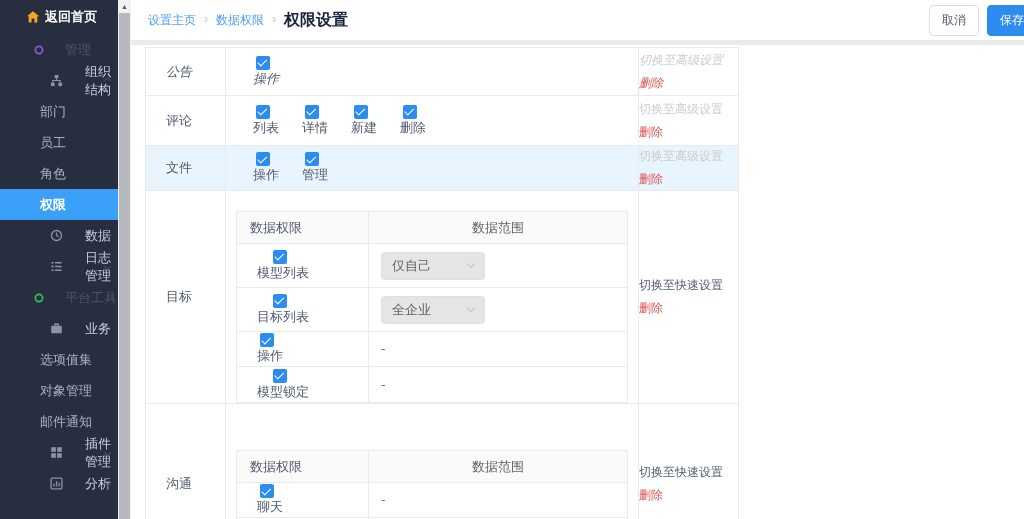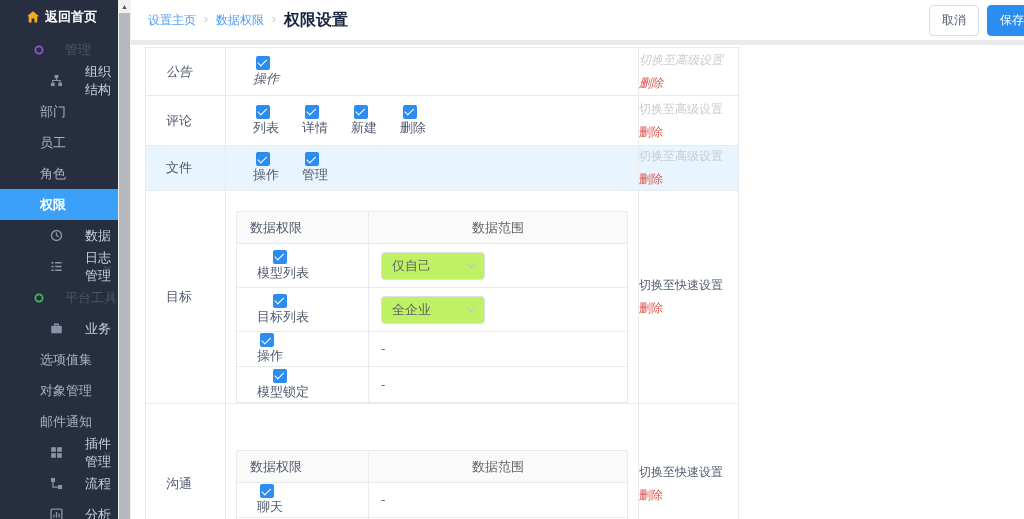--- a/index.html
+++ b/index.html
@@ -65,21 +65,21 @@
   .itr { display:flex; }
   .itr:not(:last-child) { border-bottom:1px solid #e8eaec; }
   .itr.ihead { height:32px; background:#fafafa; color:#515a6e; }
   .itr.h-select { height:44px; }
   .itr.h-text { height:35px; }
   .icell { display:flex; align-items:center; }
   .icell.c1 { width:132px; flex:none; padding-left:13px; border-right:1px solid #e8eaec; }
   .icell.c2 { flex:1; padding-left:12px; color:#606266;font-family:Liberation Serif, serif; }
   .ihead .c2 { justify-content:center; padding-left:0; }
 
-  .select-box { width:104px; height:28px; border:1px solid #dcdfe6; border-radius:4px; display:flex; align-items:center; padding:0 10px; background:#bef264; cursor:pointer;gap:33px; }
+  .select-box { width:104px; height:28px; border:1px solid #dcdfe6; border-radius:4px; display:flex; align-items:center; padding:0 10px; background:#e5e5e5; cursor:pointer;gap:33px; }
   .select-box .sel-text { flex:1; font-size:13px; color:#606266; }
   .sel-arrow { width:6px; height:6px; border-right:1px solid #c0c4cc; border-bottom:1px solid #c0c4cc; transform:rotate(45deg); margin-top:-3px; }
   .dash { color:#606266; }
 </style>
 </head>
 <body>
 
 <div class="app">
 
   <aside class="sidebar">
@@ -173,31 +173,20 @@
         <div class="s-item s-group">
           <span class="icn">
             <svg width="13" height="13" viewBox="0 0 14 14">
               <rect x="1.3" y="1.3" width="5" height="5" fill="#8b93a6"></rect>
               <rect x="7.7" y="1.3" width="5" height="5" fill="#8b93a6"></rect>
               <rect x="1.3" y="7.7" width="5" height="5" fill="#8b93a6"></rect>
               <rect x="7.7" y="7.7" width="5" height="5" fill="#8b93a6"></rect>
             </svg>
           </span>
           <span class="lbl">插件管理</span>
-          <span class="chev down"></span>
-        </div>
-        <div class="s-item s-group">
-          <span class="icn">
-            <svg width="13" height="13" viewBox="0 0 14 14">
-              <rect x="1" y="1" width="4.4" height="4.4" fill="#8b93a6"></rect>
-              <rect x="8.6" y="8.6" width="4.4" height="4.4" fill="#8b93a6"></rect>
-              <path d="M3.2 5.4 V10.8 H8.6" stroke="#8b93a6" stroke-width="1.3" fill="none"></path>
-            </svg>
-          </span>
-          <span class="lbl">流程</span>
           <span class="chev down"></span>
         </div>
         <div class="s-item s-group">
           <span class="icn">
             <svg width="13" height="13" viewBox="0 0 14 14">
               <rect x="1.2" y="1.2" width="11.6" height="11.6" rx="1" fill="none" stroke="#8b93a6" stroke-width="1.4"></rect>
               <path d="M4.2 10.2 V7.2 M7 10.2 V4.4 M9.8 10.2 V6" stroke="#8b93a6" stroke-width="1.4"></path>
             </svg>
           </span>
           <span class="lbl">分析</span>

